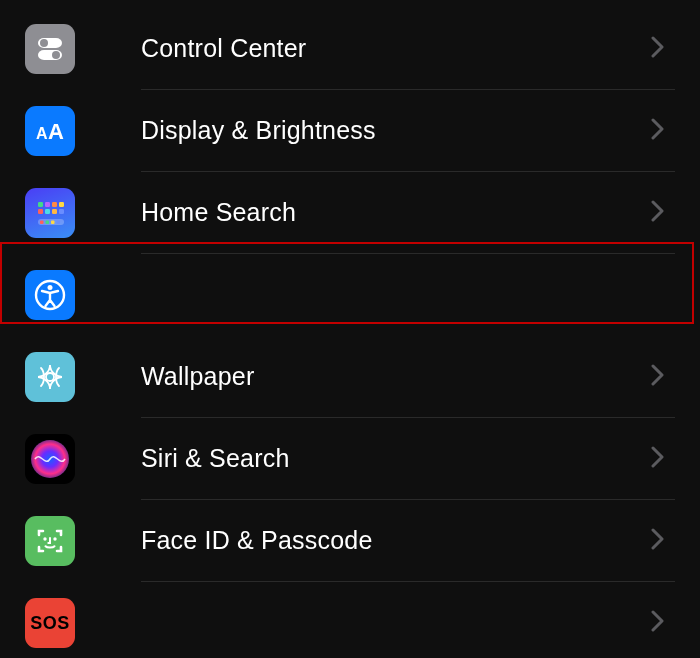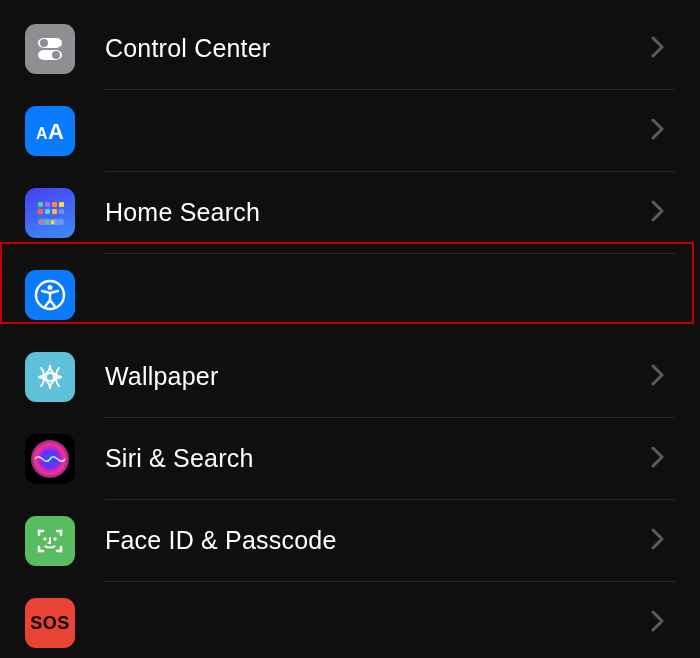--- a/index.html
+++ b/index.html
@@ -14,20 +14,21 @@
     .settings-list {
       padding: 8px 0 0 0;
     }
     .settings-item {
       display: flex;
       align-items: center;
       height: 82px;
       padding: 0 25px;
       cursor: pointer;
       position: relative;
+      gap: 36px;
     }
     .item-icon-wrap {
       width: 50px;
       height: 50px;
       border-radius: 11px;
       display: flex;
       align-items: center;
       justify-content: center;
       flex-shrink: 0;
     }
@@ -102,20 +103,21 @@
   </div>
 
   <div class="settings-item">
     <div class="item-icon-wrap bg-blue">
       <svg width="40" height="40" viewBox="0 0 40 40">
         <text x="6" y="28" fill="#fff" font-size="16" font-weight="600" font-family="Arial">A</text>
         <text x="18" y="28" fill="#fff" font-size="22" font-weight="600" font-family="Arial">A</text>
       </svg>
     </div>
     <div class="item-body">
+      <span class="item-label">Display &amp; Brightness</span>
       <span class="chev">
         <svg width="14" height="22" viewBox="0 0 14 22">
             <path d="M2 2 L11 11 L2 20" stroke="#5b5b5f" stroke-width="3" fill="none" stroke-linecap="round" stroke-linejoin="round"></path>
           </svg>
       </span>
     </div>
   </div>
 
   <div class="settings-item">
     <div class="item-icon-wrap" style="background:linear-gradient(160deg,#4a3ef5,#3a8ff5)">

